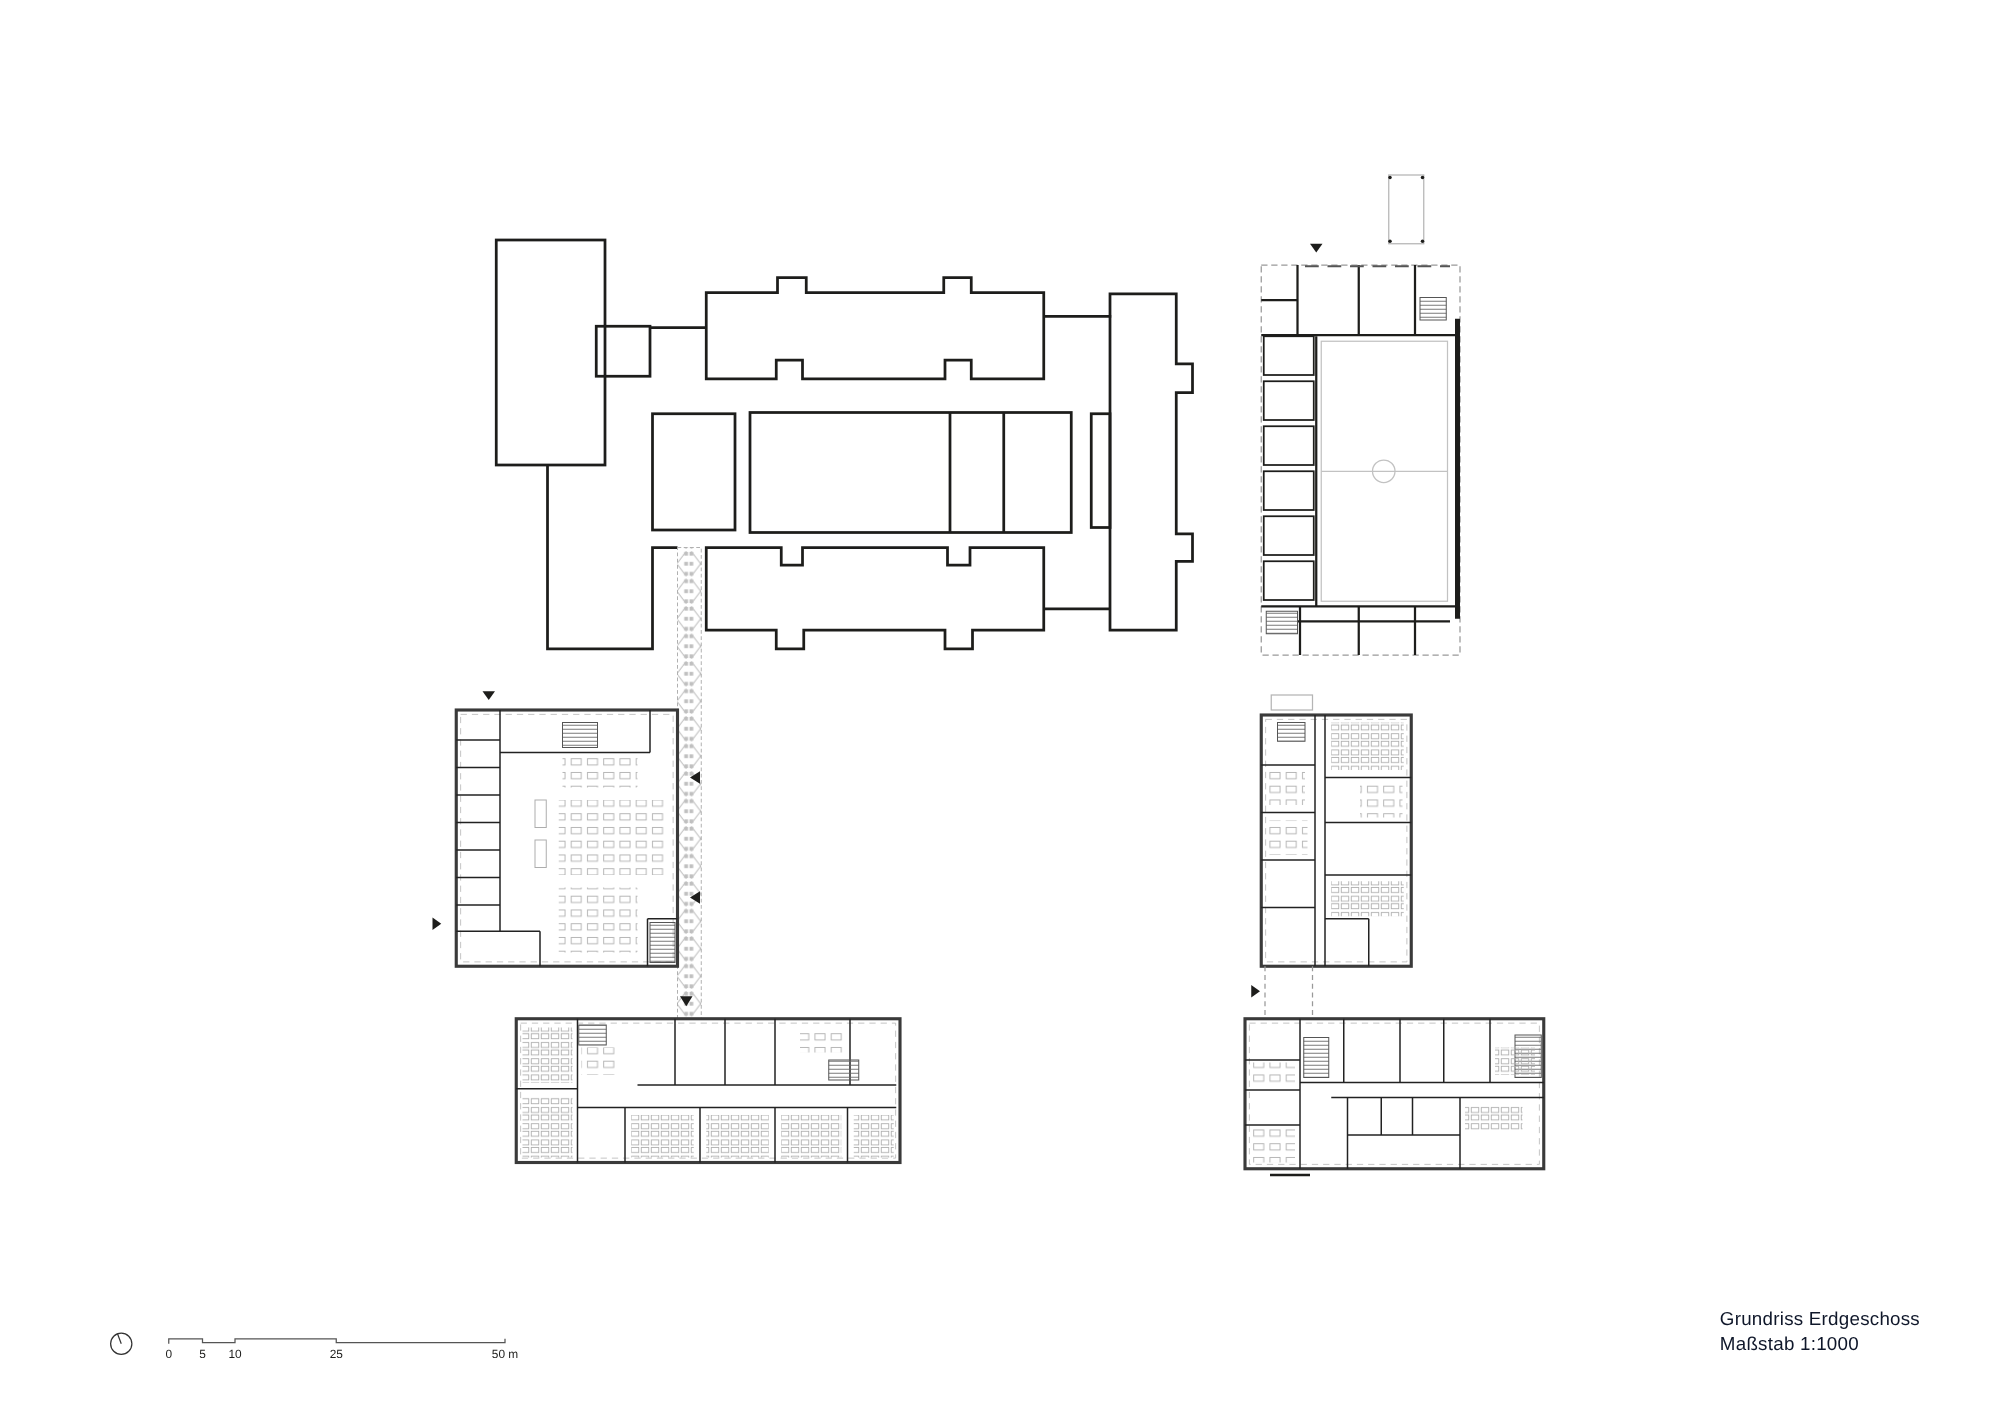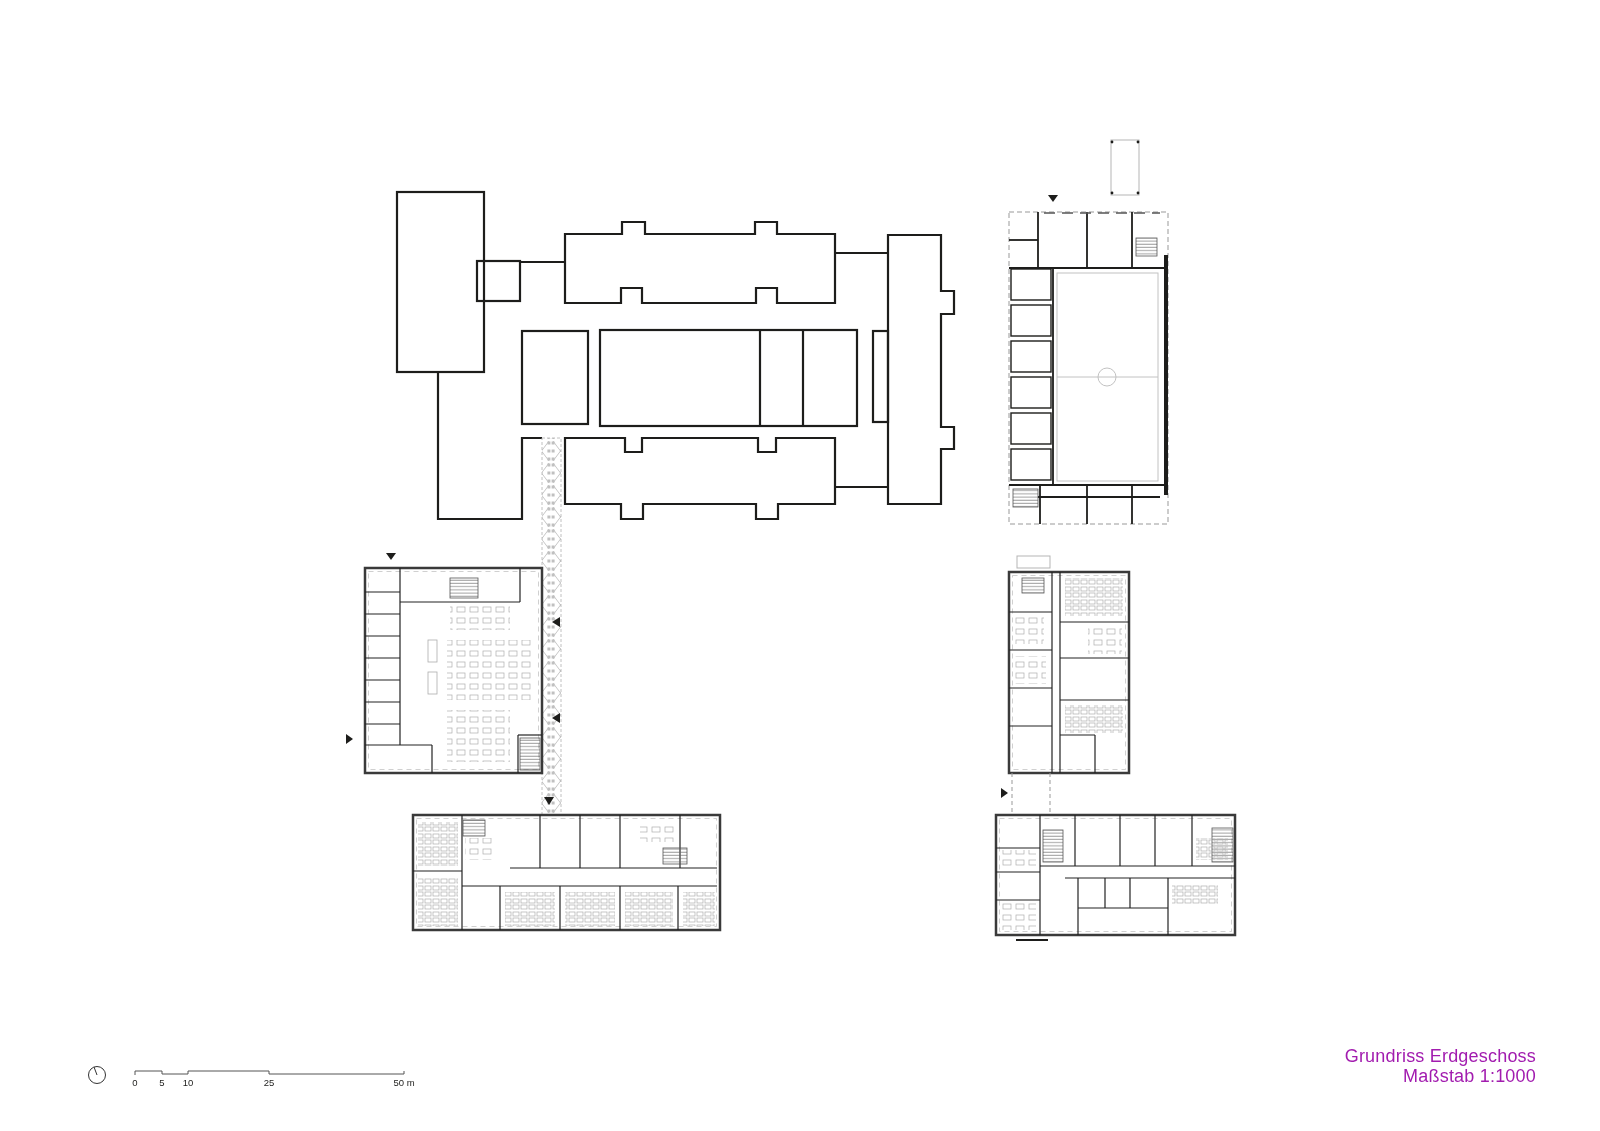--- a/index.html
+++ b/index.html
@@ -1,20 +1,20 @@
 <!DOCTYPE html>
 <html><head>
 <meta charset="utf-8">
 <style>
   html,body{margin:0;padding:0;background:#fff;}
   body{width:1600px;height:1131px;position:relative;overflow:hidden;
        font-family:"Liberation Sans", sans-serif;}
   #plan-canvas{position:absolute;left:0;top:0;}
-  #title-block{position:absolute;right:64px;top:1046px;text-align:right;
-       color:#a21caf;font-size:18px;line-height:20px;letter-spacing:0.2px;}
+  #title-block{position:absolute;right:64px;top:1046px;text-align:left;
+       color:#0f172a;font-size:15px;line-height:20px;letter-spacing:0.2px;}
   .svg-label{font-family:"Liberation Sans", sans-serif;font-size:9.5px;fill:#1d1d1b;}
 </style>
 </head>
 <body>
 
 <svg id="plan-canvas" width="1600" height="1131" viewBox="0 0 1600 1131">
   <defs>
     <pattern id="patDesks" width="16" height="13" patternUnits="userSpaceOnUse">
       <rect x="1" y="2" width="6" height="4" fill="none" stroke="#adadad" stroke-width="0.7"></rect>
       <rect x="9" y="2" width="6" height="4" fill="none" stroke="#adadad" stroke-width="0.7"></rect>

